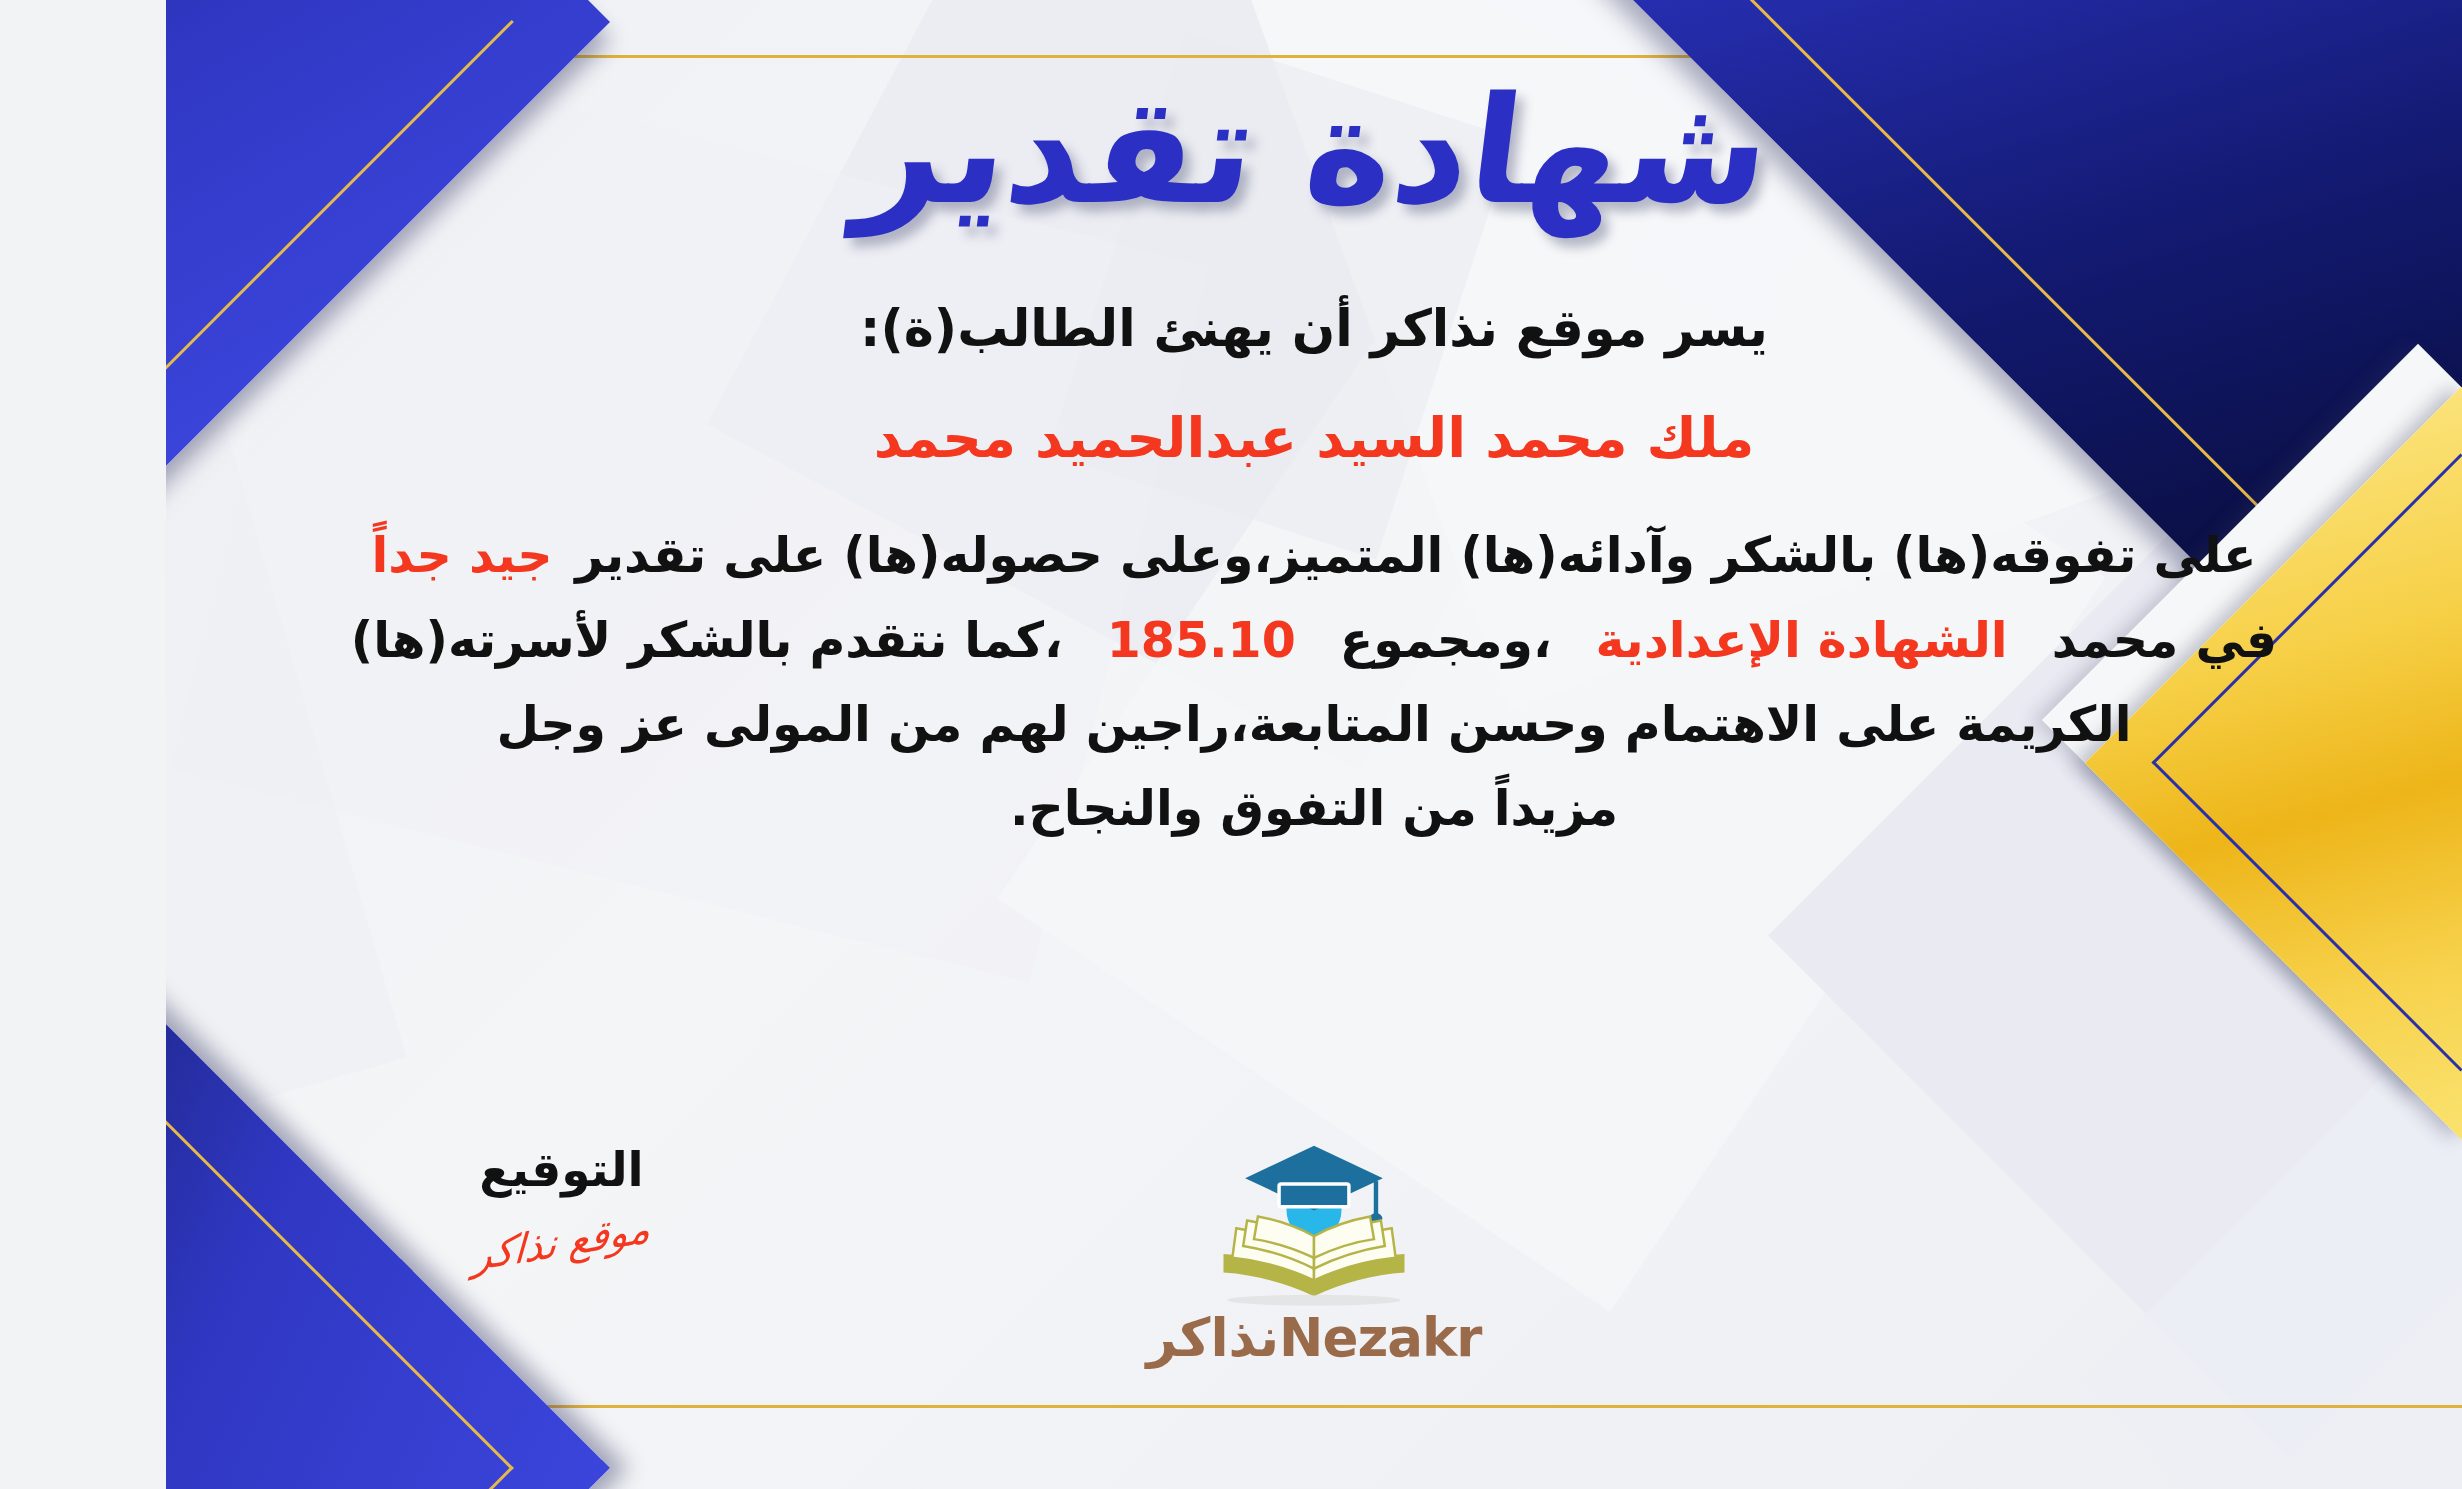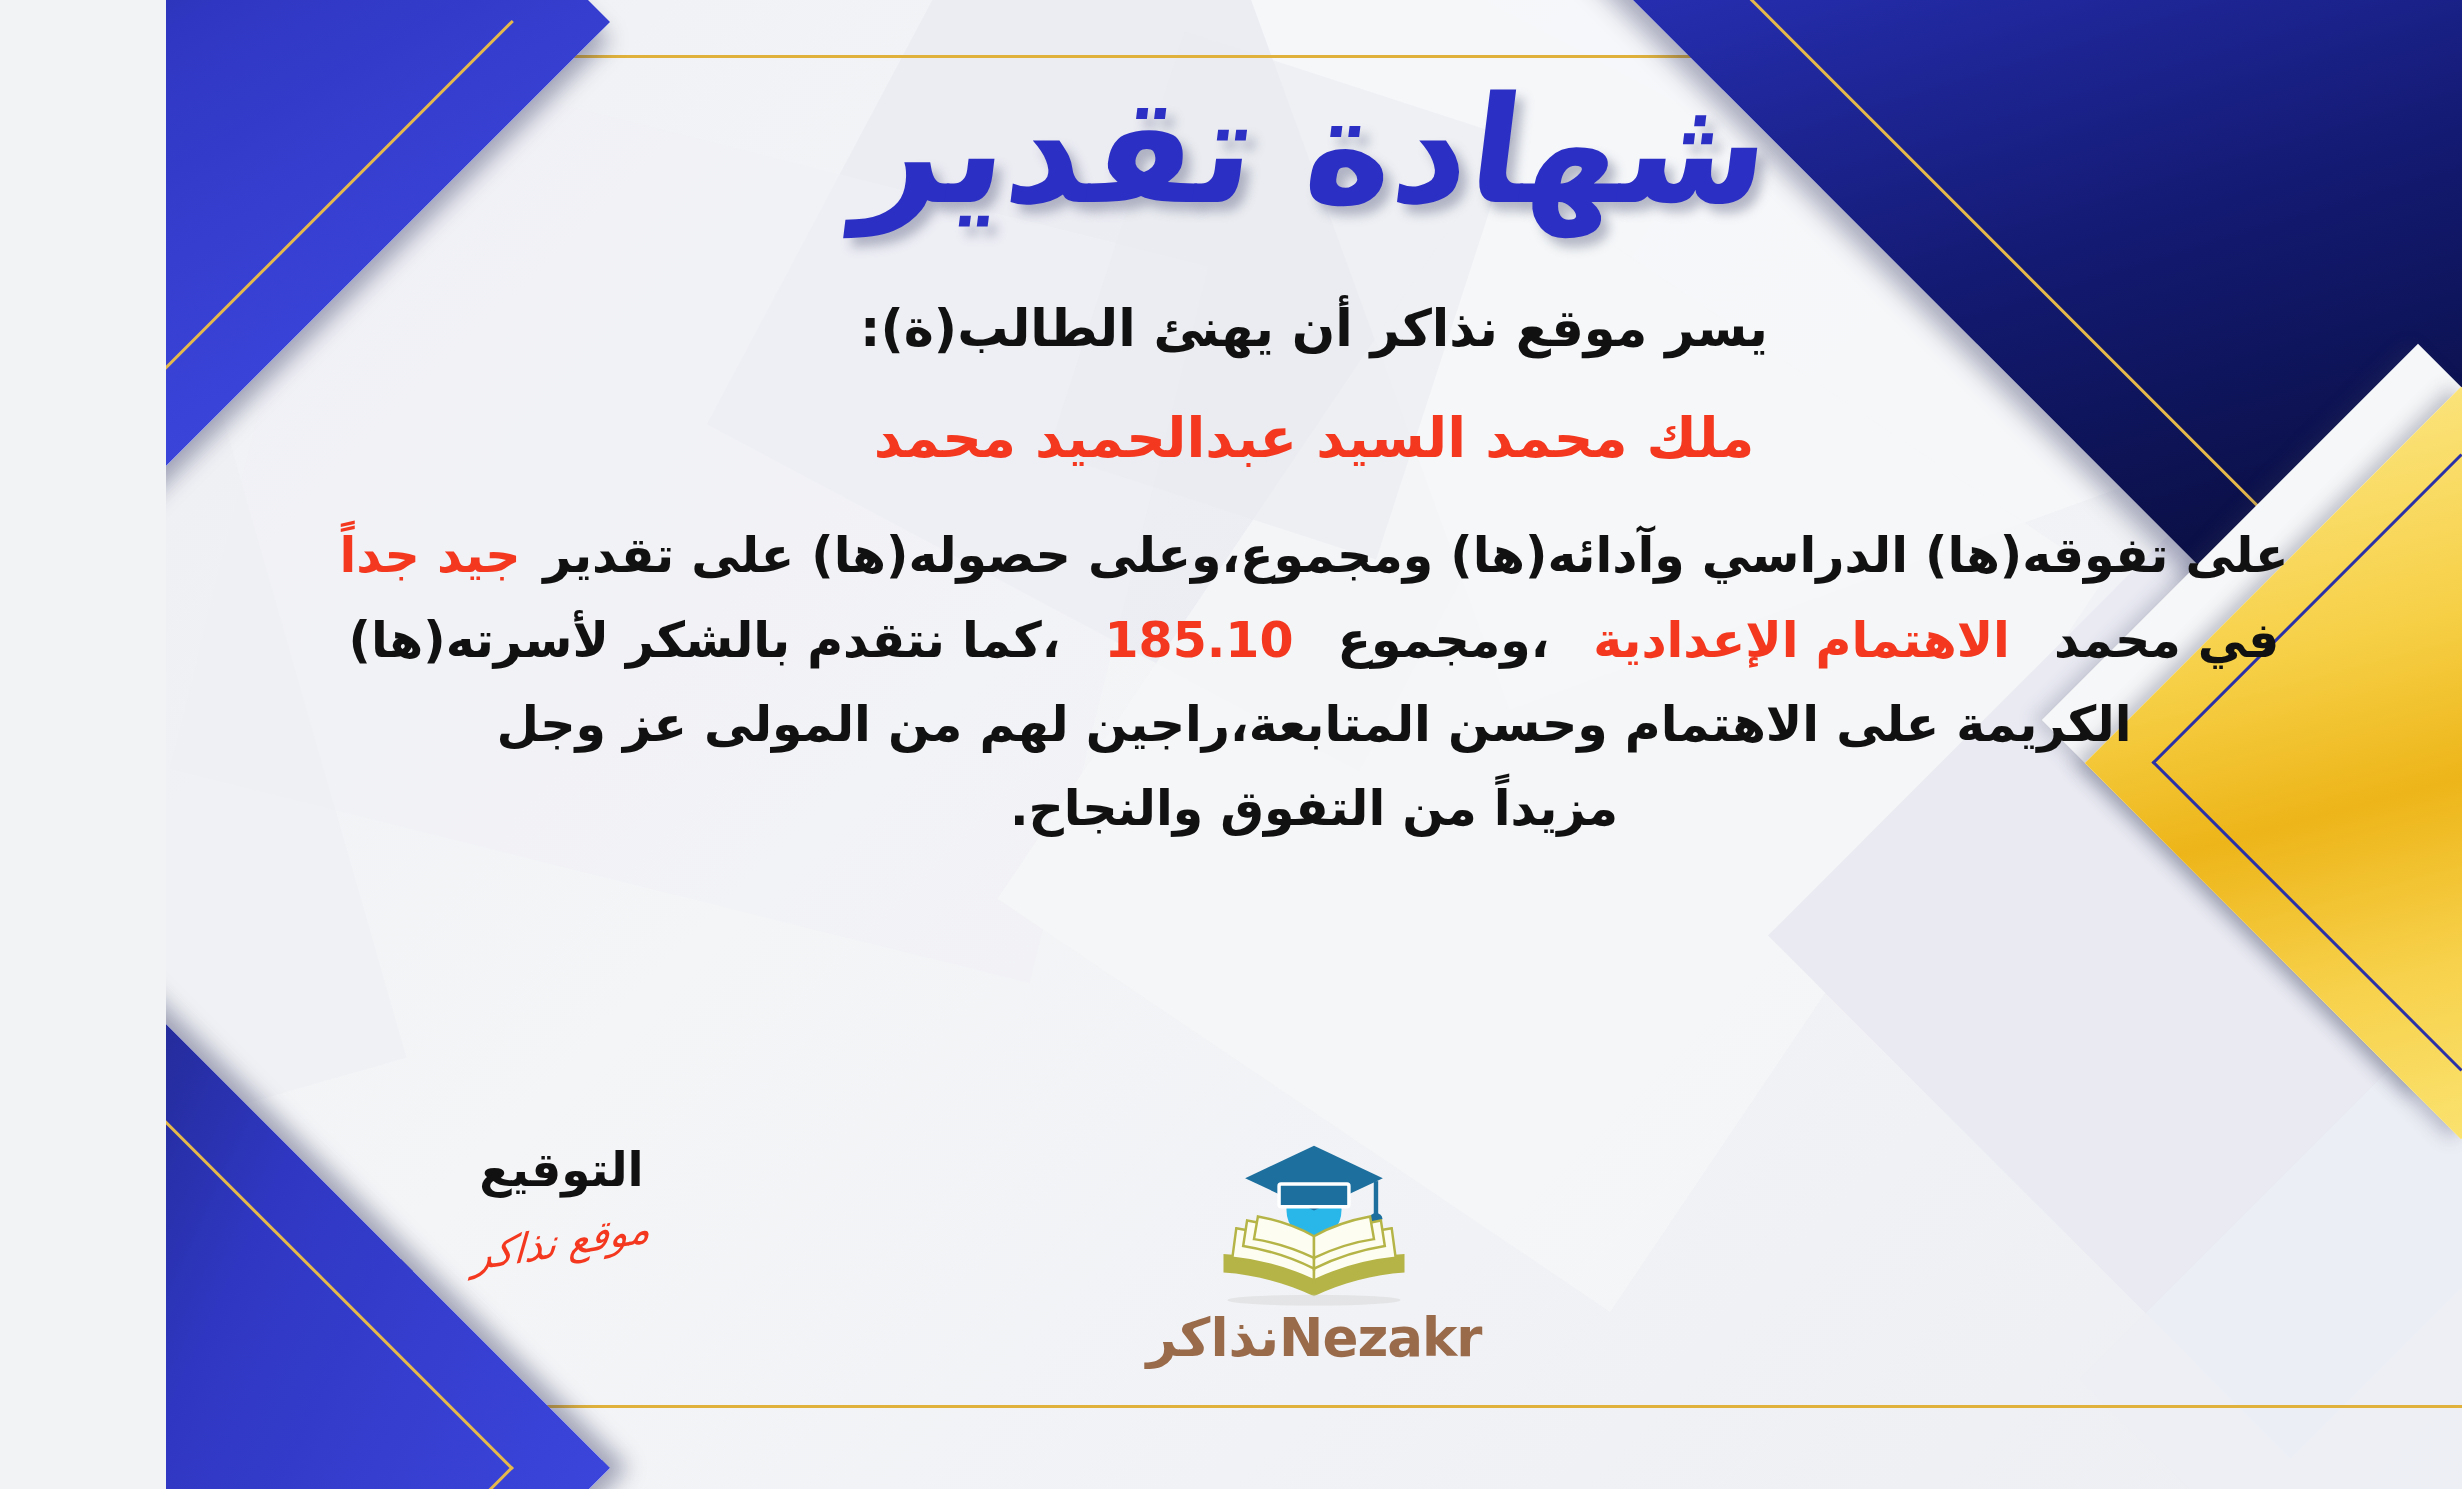--- a/index.html
+++ b/index.html
@@ -293,25 +293,25 @@
 
     <div id="body-block">
 
       <div id="greeting" class="line">يسر موقع نذاكر أن يهنئ الطالب(ة):</div>
 
       <div id="student-name" class="line">ملك محمد السيد عبدالحميد محمد</div>
 
       <div id="paragraph">
 
         <div class="line">
-          <span>على تفوقه(ها) الدراسي وآدائه(ها) ومجموع،وعلى حصوله(ها) على تقدير</span><span class="sp-sm"></span><span class="red">جيد جداً</span>
+          <span>على تفوقه(ها) بالشكر وآدائه(ها) المتميز،وعلى حصوله(ها) على تقدير</span><span class="sp-sm"></span><span class="red">جيد جداً</span>
         </div>
 
         <div class="line">
-          <span>في محمد</span><span class="sp"></span><span class="red">الاهتمام الإعدادية</span><span class="sp"></span><span>،ومجموع</span><span class="sp"></span><span class="red">185.10</span><span class="sp"></span><span>،كما نتقدم بالشكر لأسرته(ها)</span>
+          <span>في محمد</span><span class="sp"></span><span class="red">الشهادة الإعدادية</span><span class="sp"></span><span>،ومجموع</span><span class="sp"></span><span class="red">185.10</span><span class="sp"></span><span>،كما نتقدم بالشكر لأسرته(ها)</span>
         </div>
 
         <div class="line">الكريمة على الاهتمام وحسن المتابعة،راجين لهم من المولى عز وجل</div>
 
         <div class="line">مزيداً من التفوق والنجاح.</div>
       </div>
     </div>
   </div>
 
   <div id="bottom-row">

